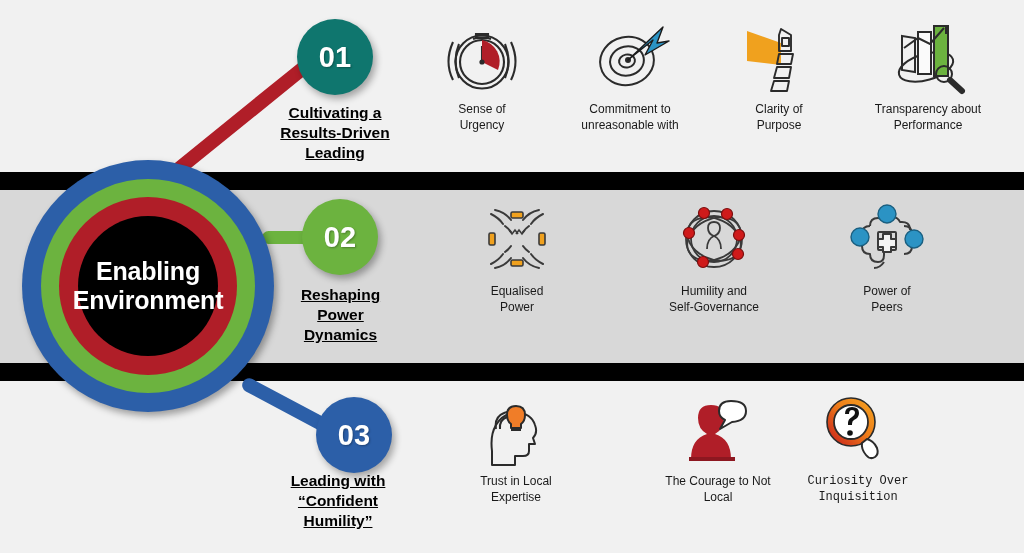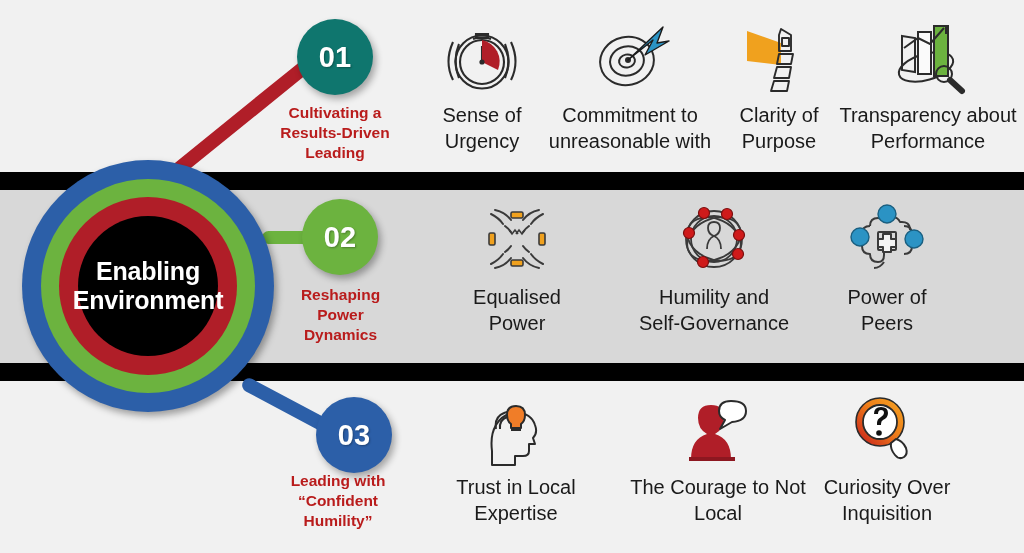--- a/index.html
+++ b/index.html
@@ -45,46 +45,46 @@
   .badge{position:absolute;width:76px;height:76px;border-radius:50%;
     display:flex;align-items:center;justify-content:center;
     color:#fff;font-weight:bold;font-size:29px;
     box-shadow:3px 4px 7px rgba(0,0,0,.32);
     text-shadow:1px 1px 2px rgba(0,0,0,.3);}
   .badge-01{left:297px;top:19px;background:#0f766e;}
   .badge-02{left:302px;top:199px;background:#6cb33f;}
   .badge-03{left:316px;top:397px;background:#2c5fa8;}
 
   .badge-caption{position:absolute;text-align:center;font-weight:bold;
-    font-size:15.5px;line-height:1.28;color:#b91c1c;}
+    font-size:15.5px;line-height:1.28;color:#000000;text-decoration:underline;}
   .cap-01{left:255px;top:103px;width:160px;}
   .cap-02{left:268px;top:285px;width:145px;}
   .cap-03{left:252px;top:471px;width:172px;}
 
   
   .item{position:absolute;text-align:center;}
   .item .glyph{height:78px;display:flex;align-items:center;justify-content:center;}
-  .item .cap{font-size:20px;line-height:1.3;color:#1a1a1a;margin-top:6px;}
+  .item .cap{font-size:12px;line-height:1.3;color:#1a1a1a;margin-top:6px;}
 
   
   .r1{top:18px;}
   .i-urgency{left:411px;width:142px;}
   .i-goals{left:545px;width:170px;}
   .i-clarity{left:712px;width:134px;}
   .i-transparency{left:838px;width:180px;}
   
   .r2{top:200px;}
   .i-equalised{left:448px;width:138px;}
   .i-autonomy{left:628px;width:172px;}
   .i-peers{left:812px;width:150px;}
   
   .r3{top:390px;}
   .i-trust{left:445px;width:142px;}
   .i-courage{left:630px;width:176px;}
-  .i-curiosity{left:808px;width:158px;}
+  .i-curiosity{left:779px;width:158px;font-family:Liberation Mono, monospace;}
 
   svg{display:block;overflow:visible;}
 </style>
 </head>
 <body>
 
 <div id="stage">
 
   <div class="band band-black-top"></div>
   <div class="band band-gray"></div>

